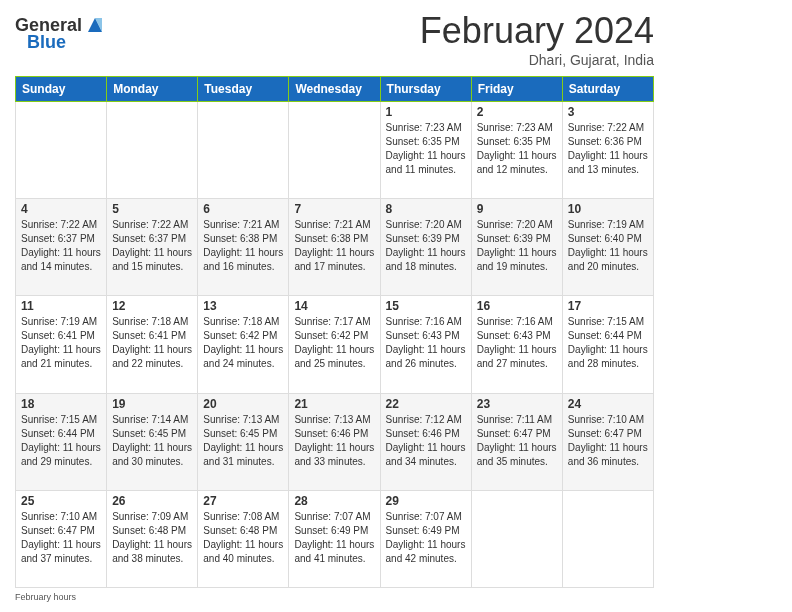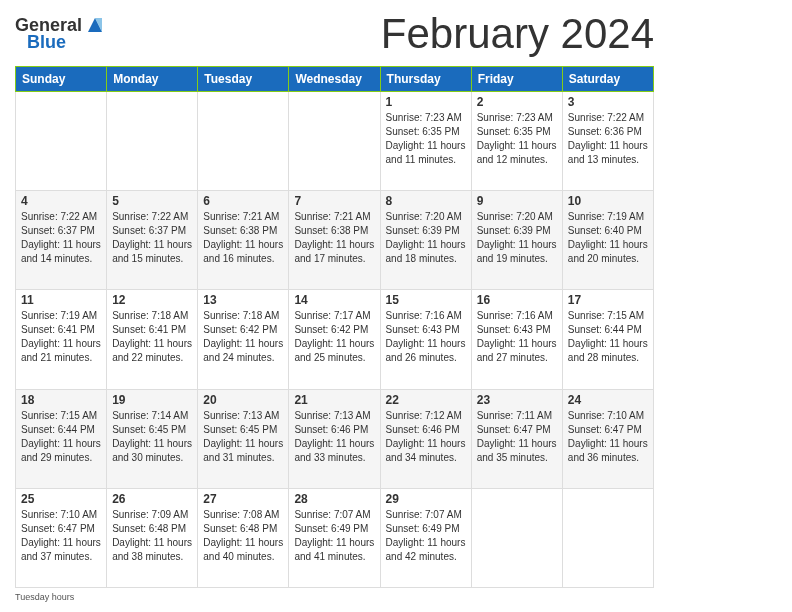--- a/index.html
+++ b/index.html
@@ -36,21 +36,21 @@
     }
     .logo-text-blue {
       font-size: 18px;
       font-weight: bold;
       color: #1a6bbd;
     }
     .title-area {
       text-align: right;
     }
     .month-year {
-      font-size: 42px;
+      font-size: 36px;
       font-weight: normal;
       color: #333;
     }
     .location {
       font-size: 14px;
       color: #555;
     }
     .calendar {
       width: 100%;
       border-collapse: collapse;
@@ -107,20 +107,21 @@
           <svg width="22" height="22" viewBox="0 0 22 22" style="margin-left:2px;">
             <polygon points="4,18 11,4 18,18" fill="#1a6bbd"></polygon>
             <polygon points="11,4 18,4 18,18" fill="#5aabde" opacity="0.7"></polygon>
           </svg>
         </div>
         <span class="logo-text-blue" style="margin-top:-4px;margin-left:12px;">Blue</span>
       </div>
     </div>
     <div class="title-area">
       <div class="month-year">February 2024</div>
+      <div class="location">Dhari, Gujarat, India</div>
     </div>
   </div>
 
   <table class="calendar">
     <thead>
       <tr>
       <th>Sunday</th>
           <th>Monday</th>
           <th>Tuesday</th>
           <th>Wednesday</th>
@@ -259,15 +260,15 @@
             <div class="day-number">29</div>
             <div class="day-info">Sunrise: 7:07 AM<br>Sunset: 6:49 PM<br>Daylight: 11 hours and 42 minutes.</div>
           </td>
           <td class="empty"></td>
           <td class="empty"></td>
         </tr>
       </tbody>
   </table>
 
   <div style="font-size:9px;color:#555;margin-top:4px;">
-    <span>Tuesday hours</span>
+    <span>February hours</span>
   </div>
 </div>
 
 </body></html>

